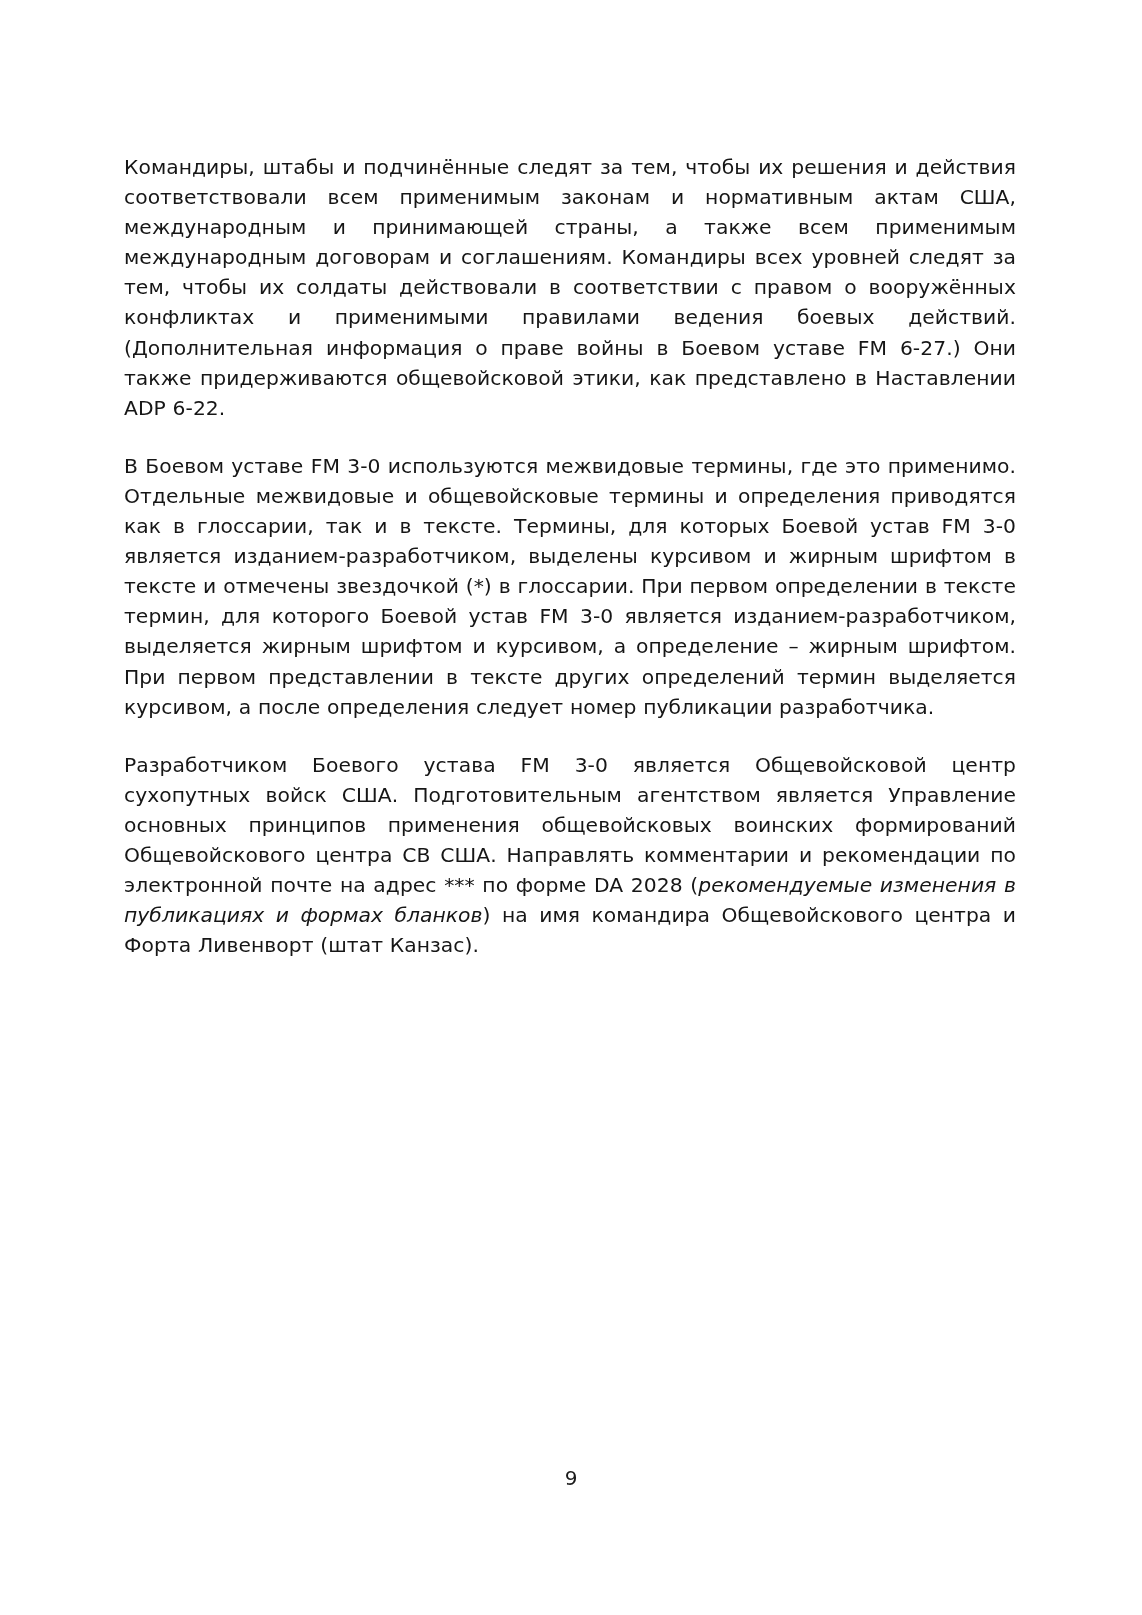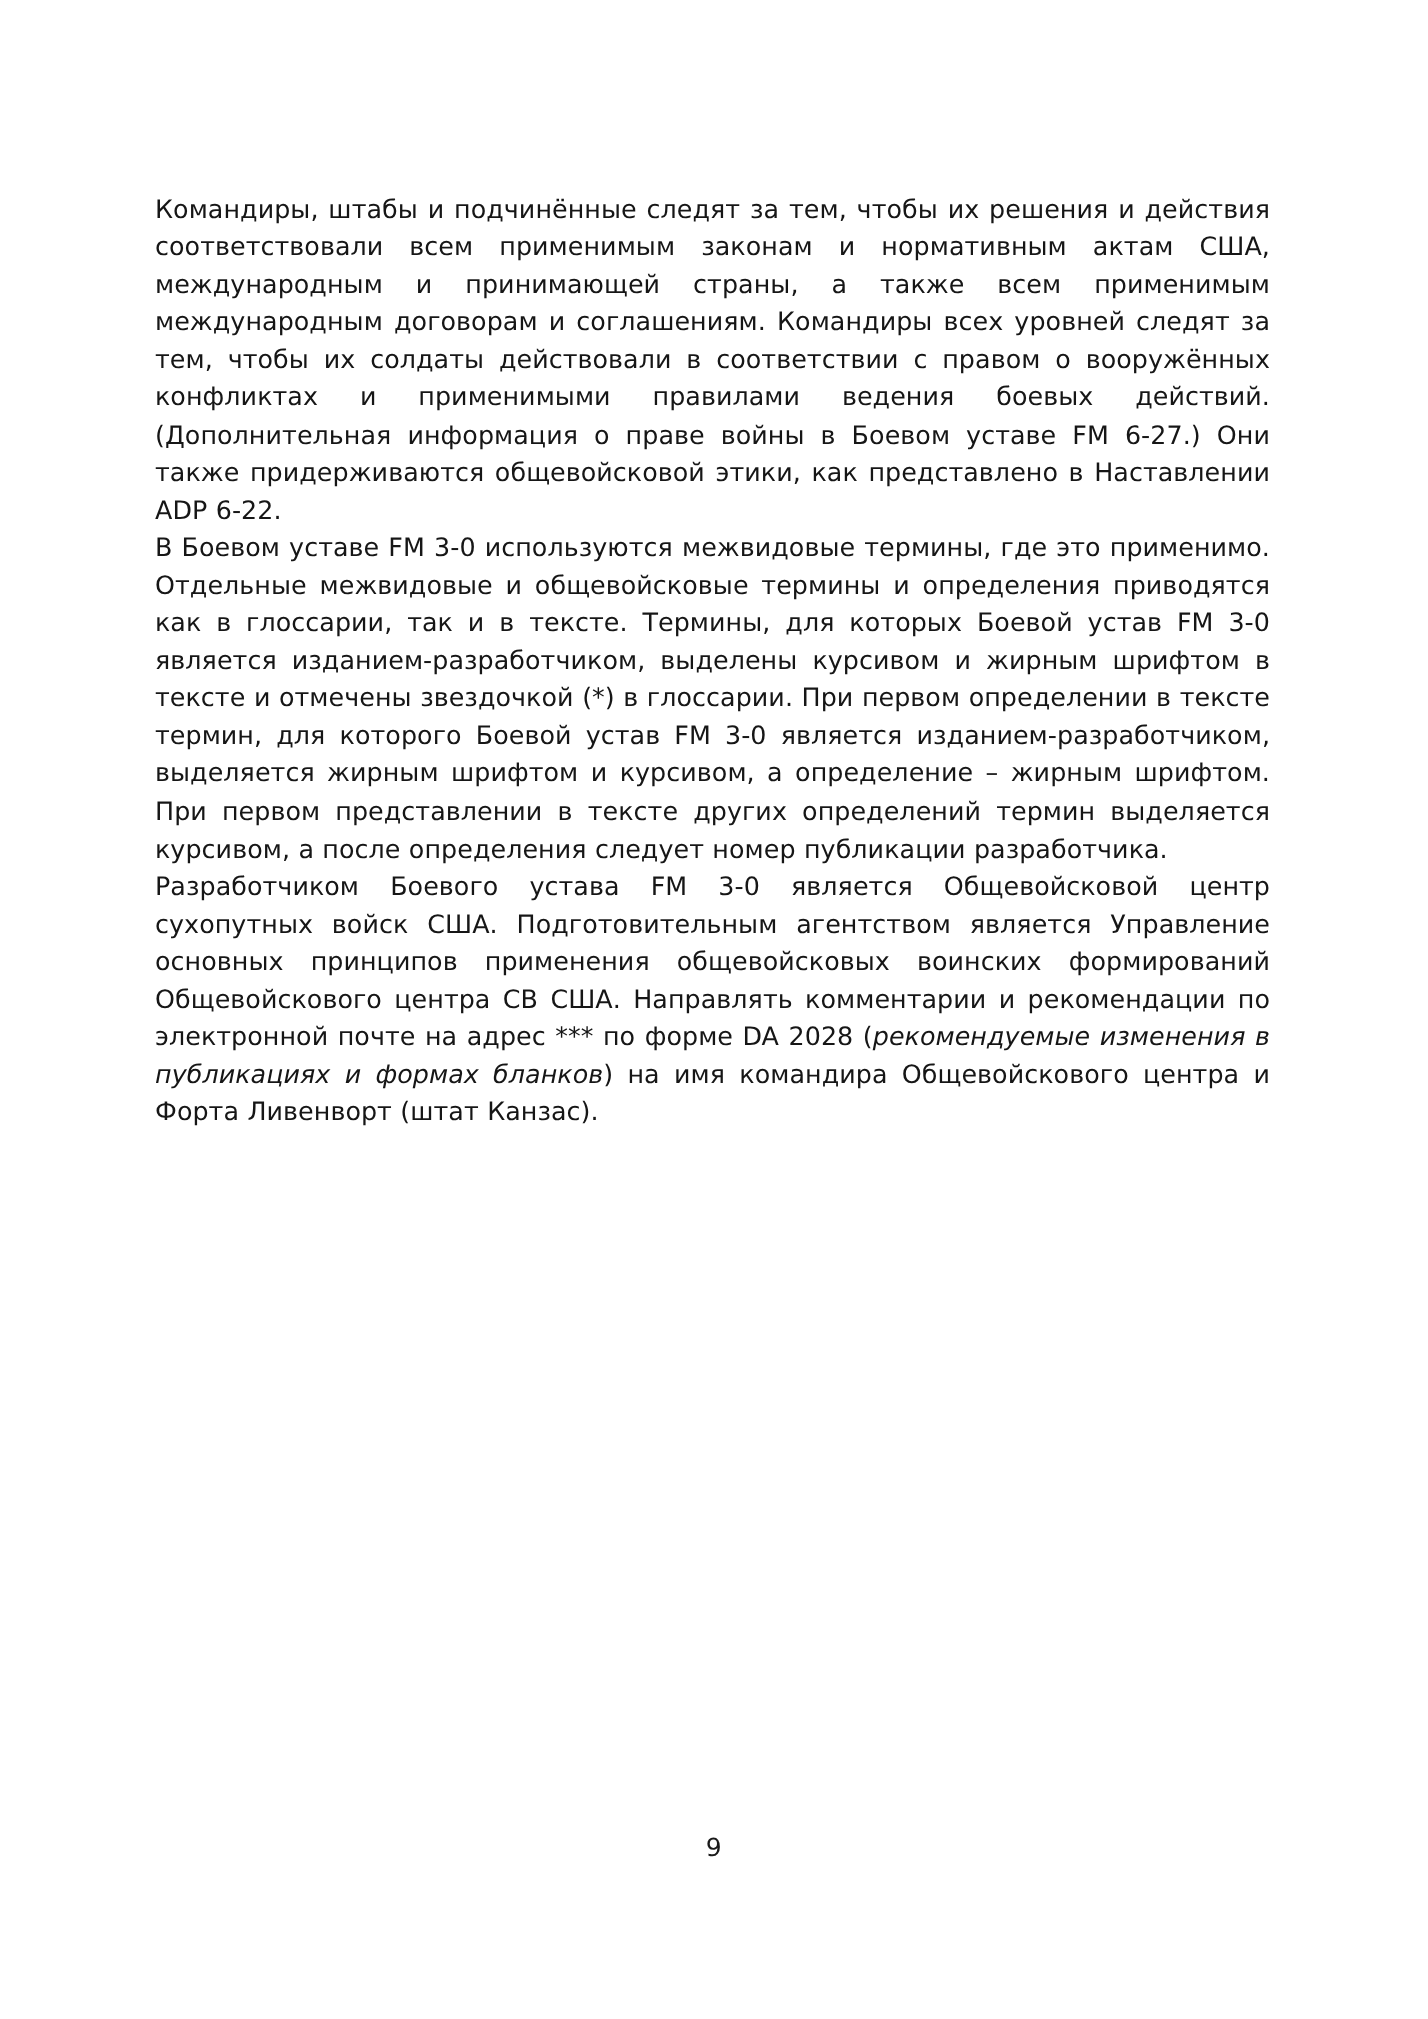--- a/index.html
+++ b/index.html
@@ -31,20 +31,21 @@
     text-align: justify;
     text-justify: inter-word;
     font-size: 20.3px;
     line-height: 30.1px;
     letter-spacing: 0.05px;
     word-spacing: 0.2px;
     color: #161616;
     hyphens: none;
   }
   p.body-para + p.body-para {
+    margin-top: 28px;
   }
   .italic-run {
     font-style: italic;
   }
   .page-number {
     position: absolute;
     left: 0;
     top: 1466px;
     width: 1142px;
     text-align: center;

